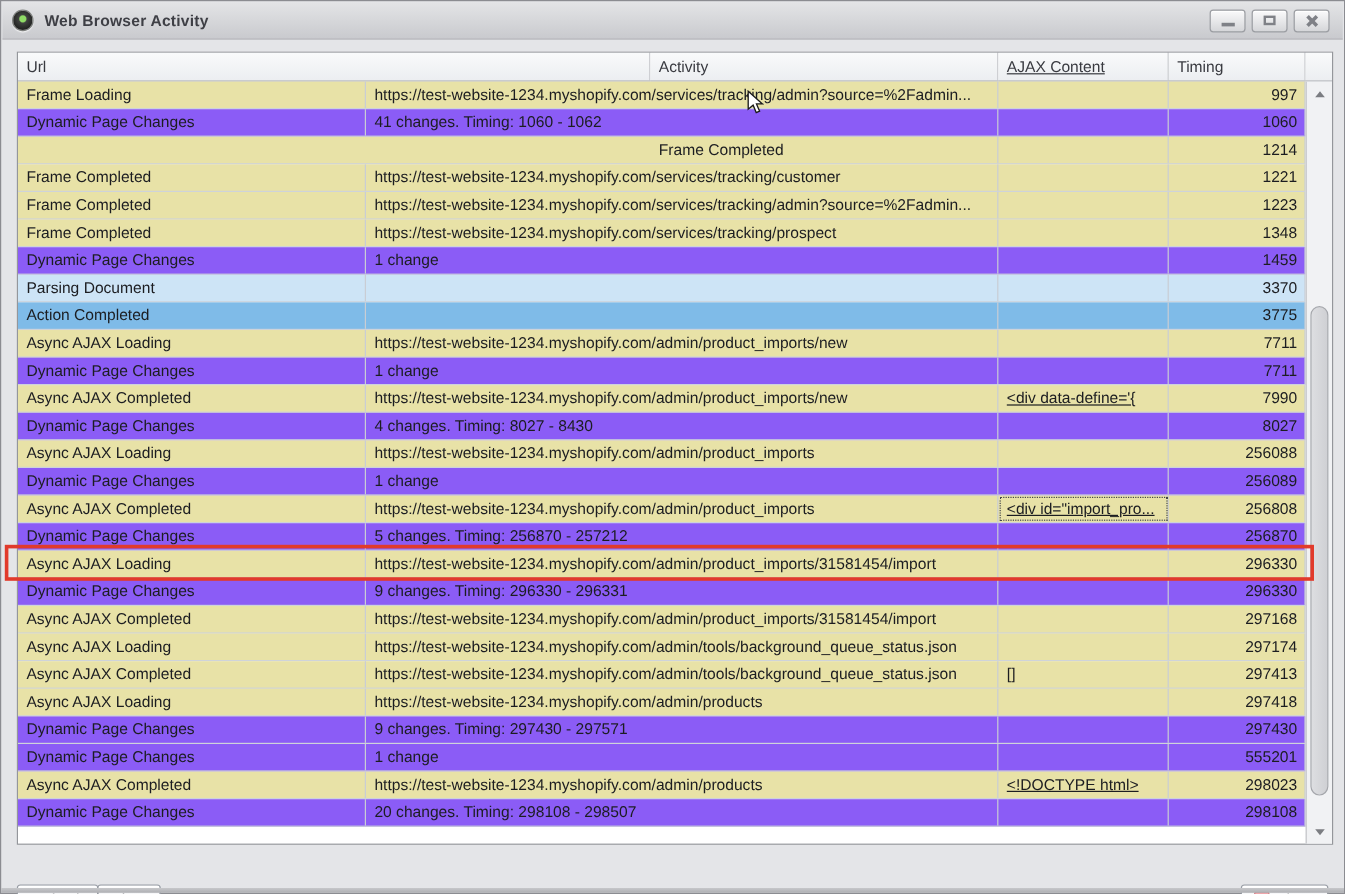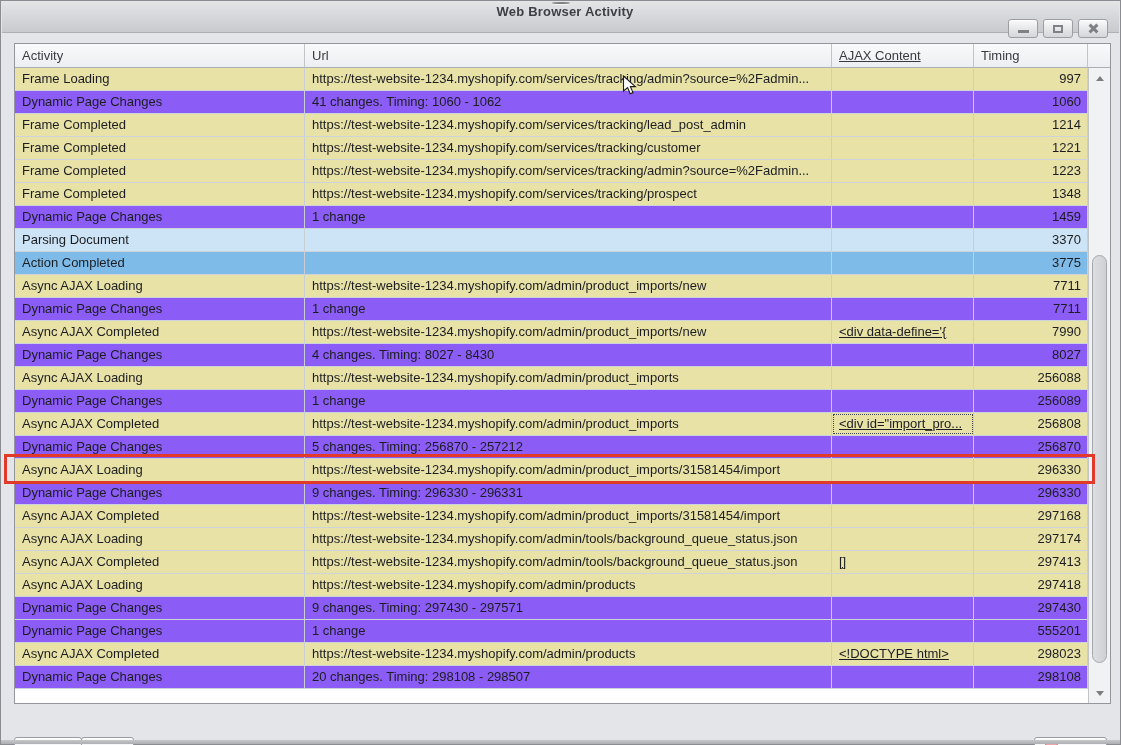--- a/index.html
+++ b/index.html
@@ -6,21 +6,21 @@
   html,body { width:1121px; height:745px; overflow:hidden; }
   body { font-family:"Liberation Sans", sans-serif; font-size:13px; background:#e4e5e8; }
 
   .window { position:absolute; inset:0; background:#e4e5e8; border:1px solid #8b8c91; }
   .window::after { content:""; position:absolute; left:0; right:0; bottom:0; height:4px;
     background:linear-gradient(#c6c7ca,#aeafb3); }
 
   
   .titlebar { position:absolute; left:1px; top:1px; right:1px; height:31px;
     background:linear-gradient(#e3e4e6,#c9cace); border-bottom:1px solid #aeafb3;
-    display:flex; align-items:center; padding:0 8px;flex-direction:column; }
+    display:flex; align-items:center; padding:0 8px; }
   .app-icon { width:18px; height:18px; border-radius:50%;
     background:radial-gradient(circle at 50% 42%, #8fdc66 0 2.5px, #3f413f 3.5px, #222322 70%, #565856);
     border:1px solid #7e807e; box-shadow:0 1px 1px rgba(255,255,255,.7); }
   .title { margin-left:9px; font-weight:bold; color:#3e3f45; letter-spacing:.2px; }
   .win-buttons { margin-left:auto; display:flex; gap:5px; padding-right:3px; }
   .win-btn { width:30px; height:19px; border:1px solid #9c9ea3; border-radius:3px;
     background:linear-gradient(#fafafb,#d5d6d9); box-shadow:inset 0 1px 0 #fff;
     display:flex; align-items:center; justify-content:center; cursor:default; }
   .glyph-min { width:11px; height:3px; background:#7f8187; margin-top:6px; }
   .glyph-max { width:10px; height:8px; border:2px solid #7f8187; }
@@ -102,42 +102,41 @@
           <span class="glyph-max"></span>
         </div>
       <div class="win-btn">
           <span class="glyph-x"></span>
         </div>
     </div>
   </div>
 
   <div class="grid">
     <div class="ghead">
+        <div class="hcell col1">Url</div>
         <div class="hcell col0">Activity</div>
-        <div class="hcell col1">Url</div>
         <div class="hcell col2">AJAX Content</div>
         <div class="hcell col3">Timing</div>
         <div class="hcell filler colf"></div>
       </div>
     <div class="gbody">
         <div class="row khaki">
           <div class="cell col0">Frame Loading</div>
           <div class="cell col1">https://test-website-1234.myshopify.com/services/tracking/admin?source=%2Fadmin...</div>
           <div class="cell col2"></div>
           <div class="cell col3 num">997</div>
         </div>
         <div class="row pale">
           <div class="cell col0">Dynamic Page Changes</div>
           <div class="cell col1">41 changes. Timing: 1060 - 1062</div>
           <div class="cell col2"></div>
           <div class="cell col3 num">1060</div>
         </div>
         <div class="row khaki">
           <div class="cell col0">Frame Completed</div>
-          <div class="cell col1">https://test-website-1234.myshopify.com/services/tracking/lead_post_admin</div>
           <div class="cell col2"></div>
           <div class="cell col3 num">1214</div>
         </div>
         <div class="row khaki">
           <div class="cell col0">Frame Completed</div>
           <div class="cell col1">https://test-website-1234.myshopify.com/services/tracking/customer</div>
           <div class="cell col2"></div>
           <div class="cell col3 num">1221</div>
         </div>
         <div class="row khaki">

